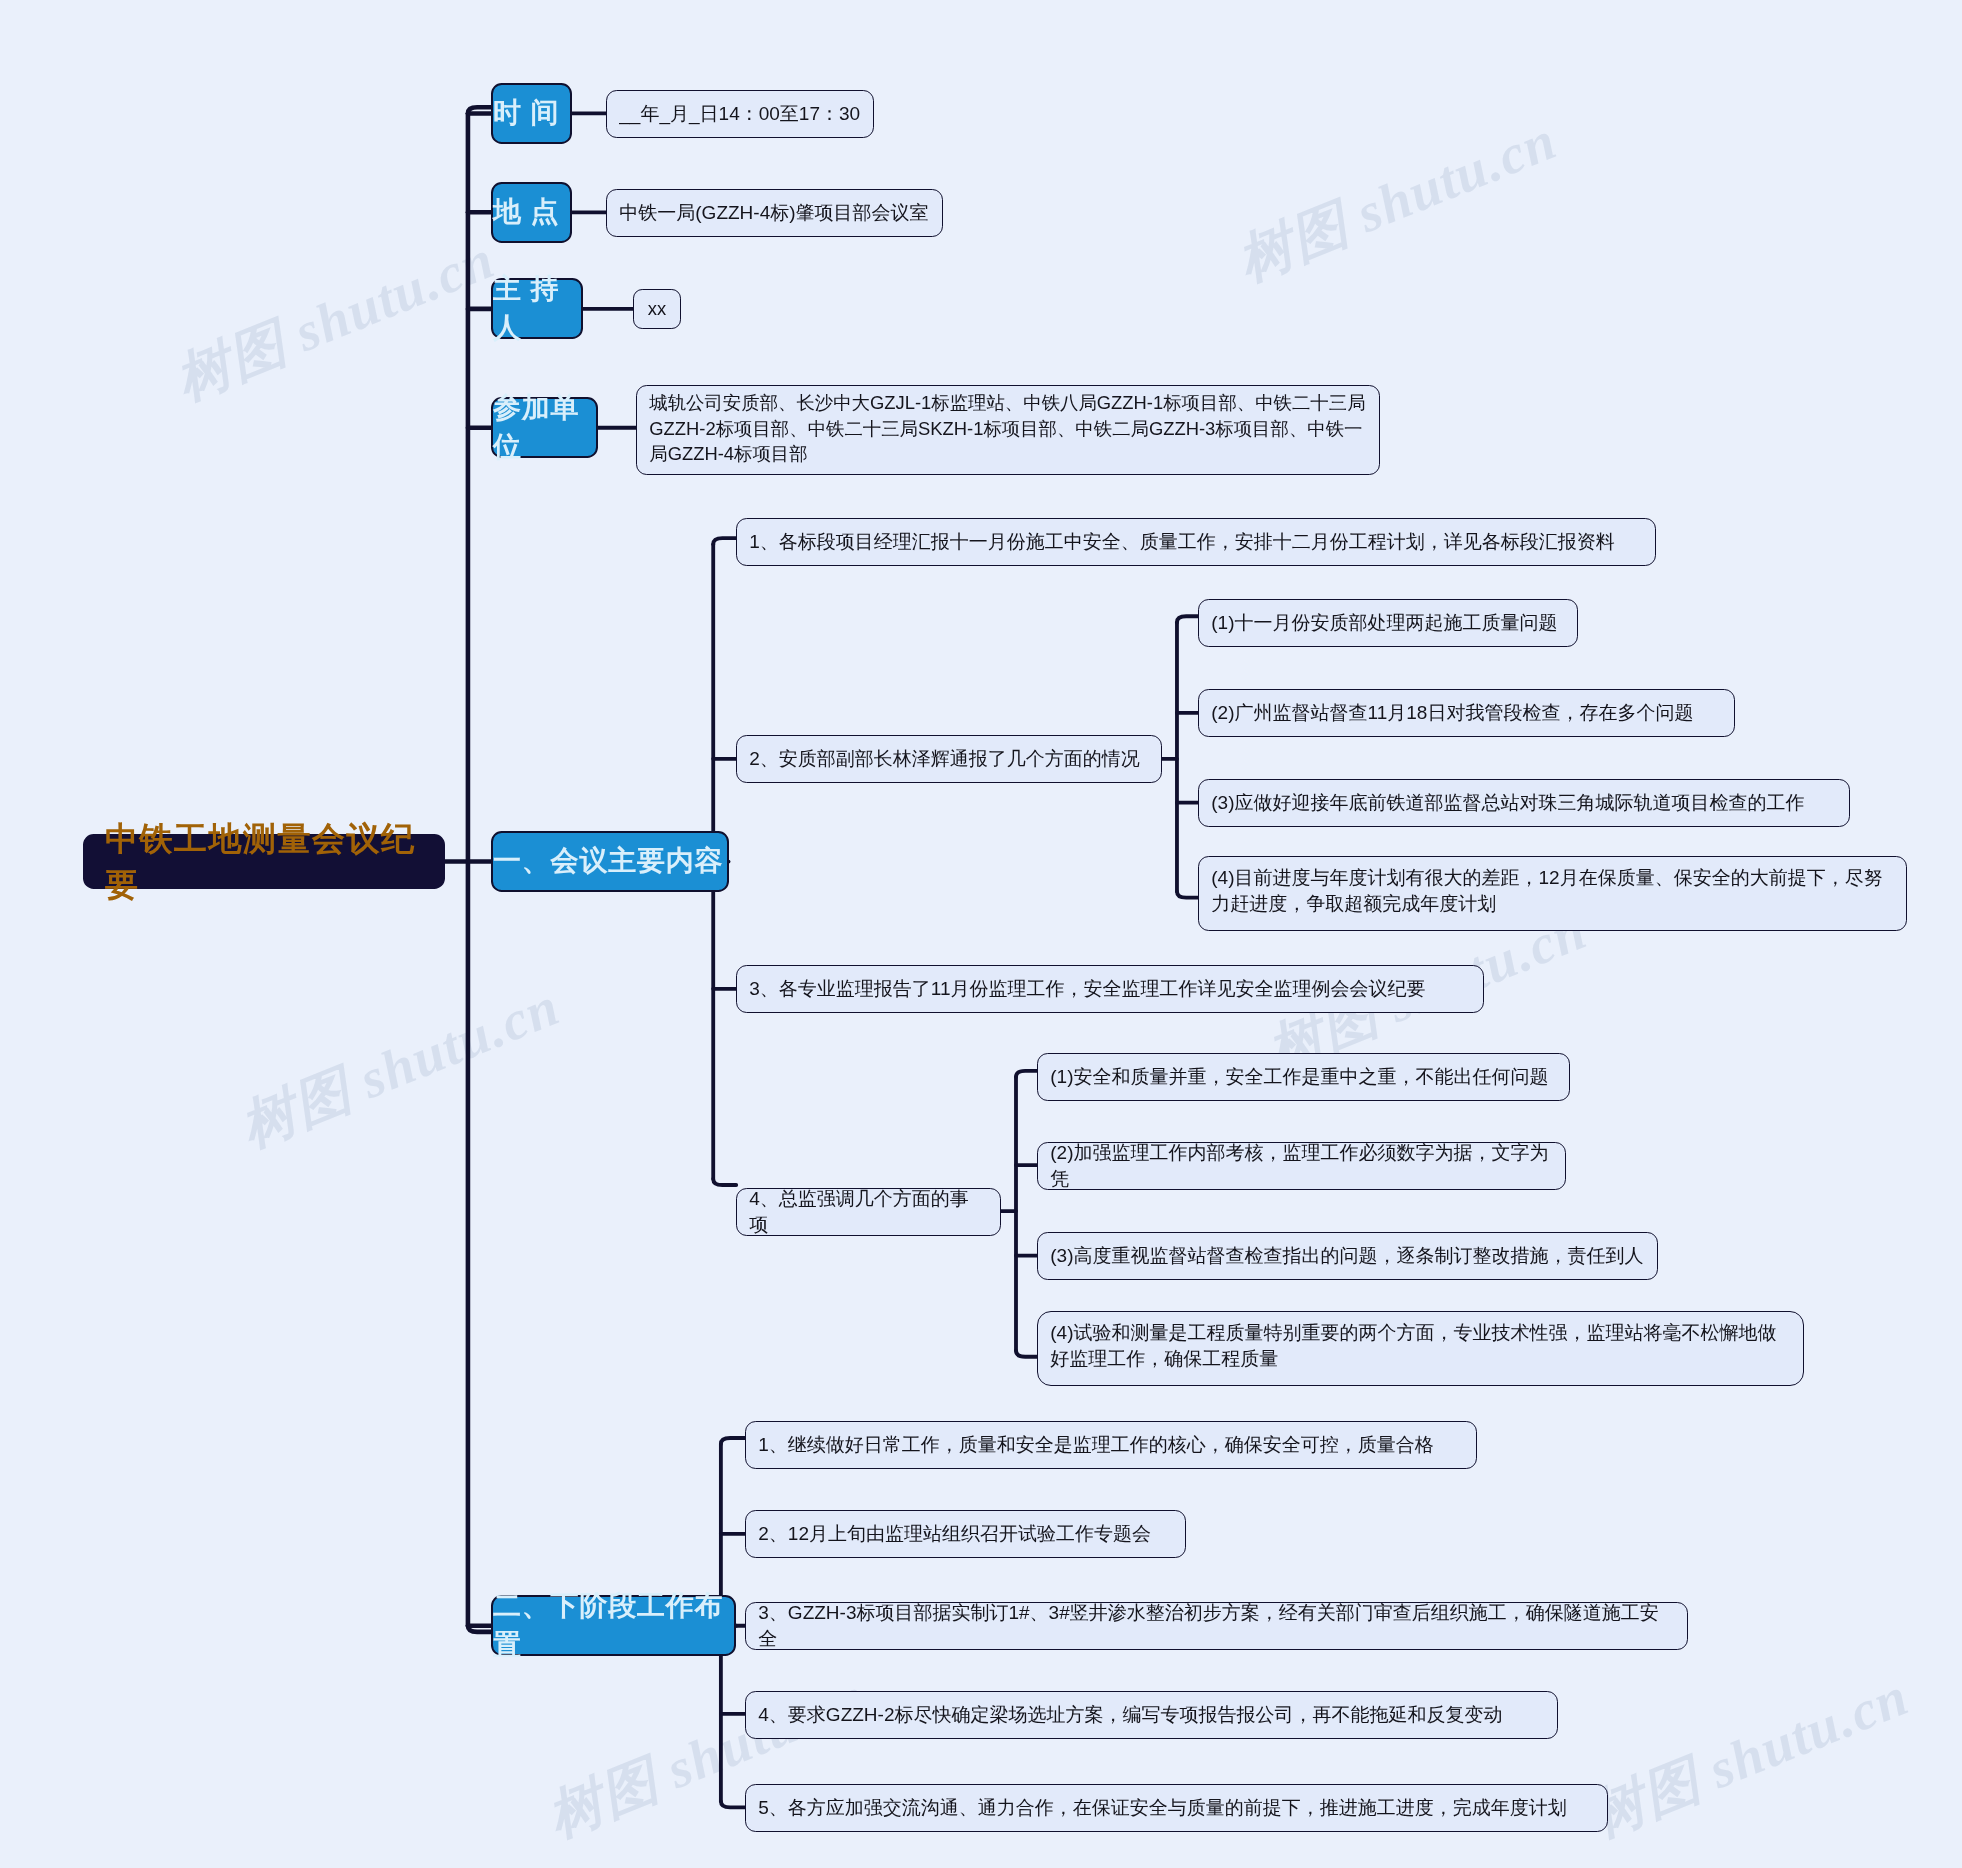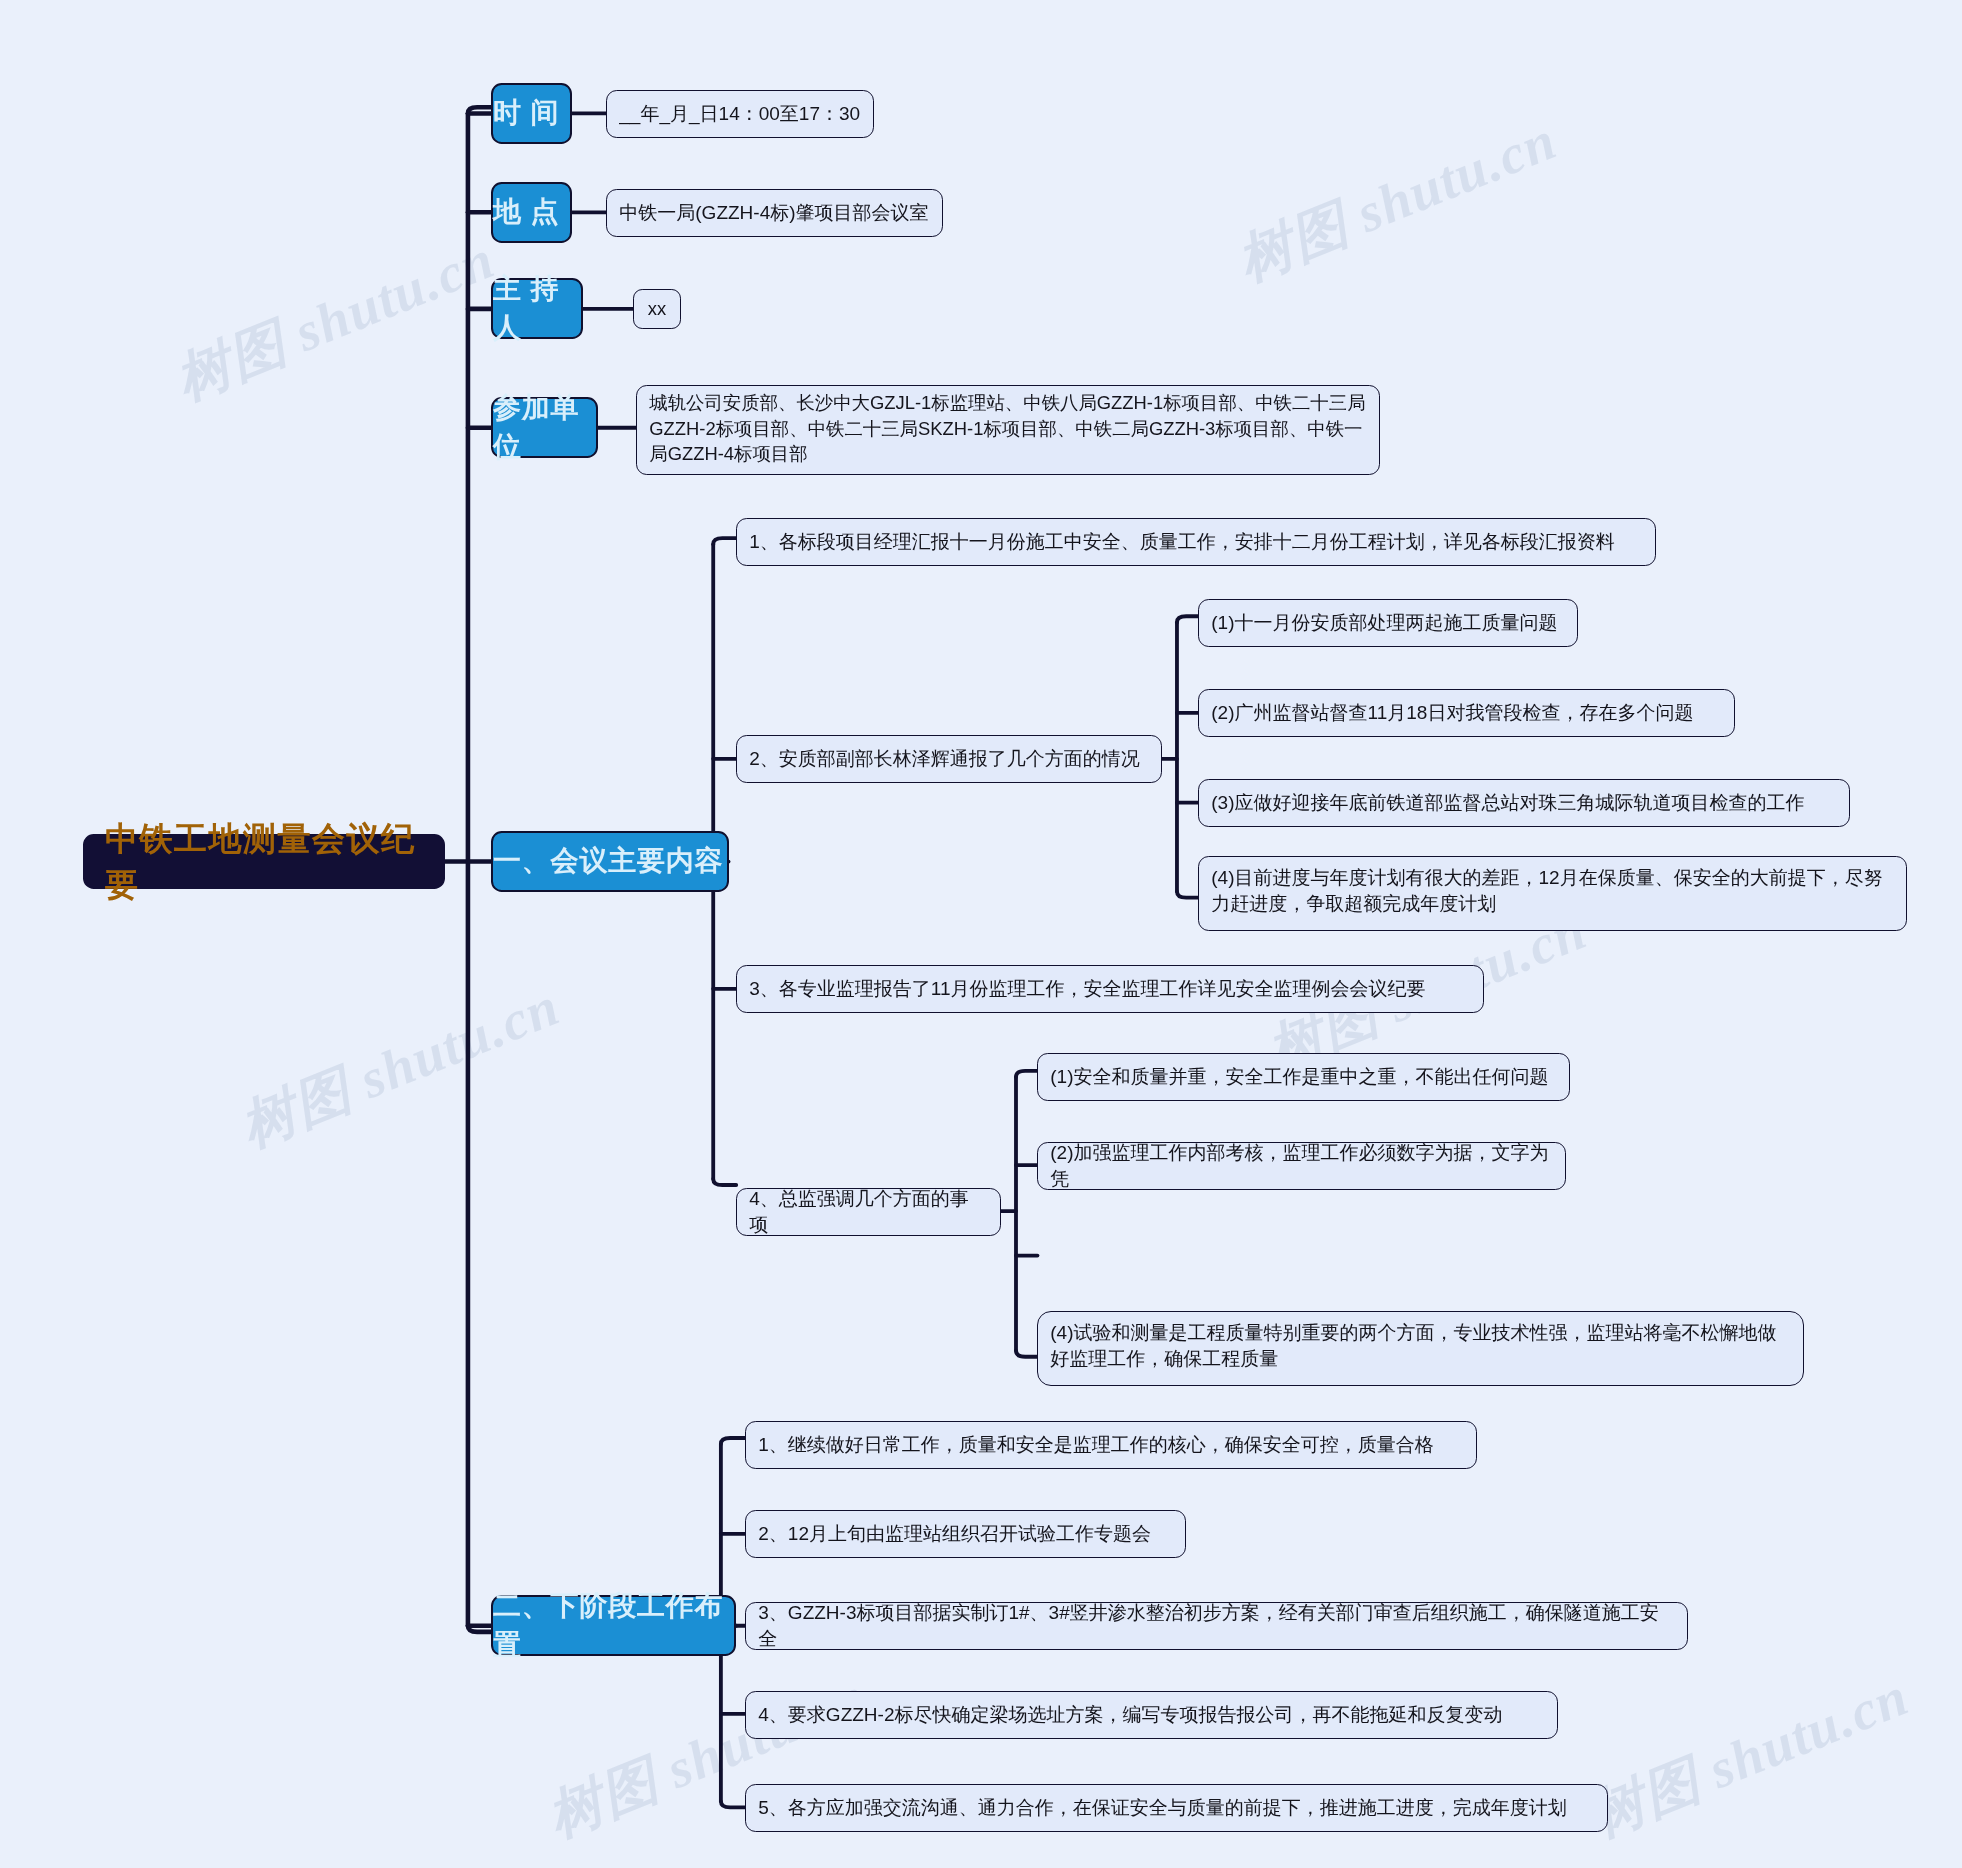--- a/index.html
+++ b/index.html
@@ -234,20 +234,23 @@
   <div class="node leaf" style="left:736px; top:1188px; width:265px; height:48px;">
     <span class="txt">4、总监强调几个方面的事项</span>
   </div>
 
   <div class="node leaf" style="left:1037px; top:1053px; width:533px; height:48px;">
     <span class="txt">(1)安全和质量并重，安全工作是重中之重，不能出任何问题</span>
   </div>
   <div class="node leaf" style="left:1037px; top:1142px; width:529px; height:48px;">
     <span class="txt">(2)加强监理工作内部考核，监理工作必须数字为据，文字为凭</span>
   </div>
+  <div class="node leaf" style="left:1037px; top:1232px; width:621px; height:48px;">
+    <span class="txt">(3)高度重视监督站督查检查指出的问题，逐条制订整改措施，责任到人</span>
+  </div>
   <div class="node leaf" style="left:1037px; top:1311px; width:767px; height:75px; align-items:flex-start;border-radius:14px;">
     <span class="txt">(4)试验和测量是工程质量特别重要的两个方面，专业技术性强，监理站将毫不松懈地做好监理工作，确保工程质量</span>
   </div>
 
   <div class="node cat" style="left:491px; top:1595px; width:245px; height:61px;">
     <span class="txt">二、下阶段工作布置</span>
   </div>
 
   <div class="node leaf" style="left:745px; top:1421px; width:732px; height:48px;">
     <span class="txt">1、继续做好日常工作，质量和安全是监理工作的核心，确保安全可控，质量合格</span>

